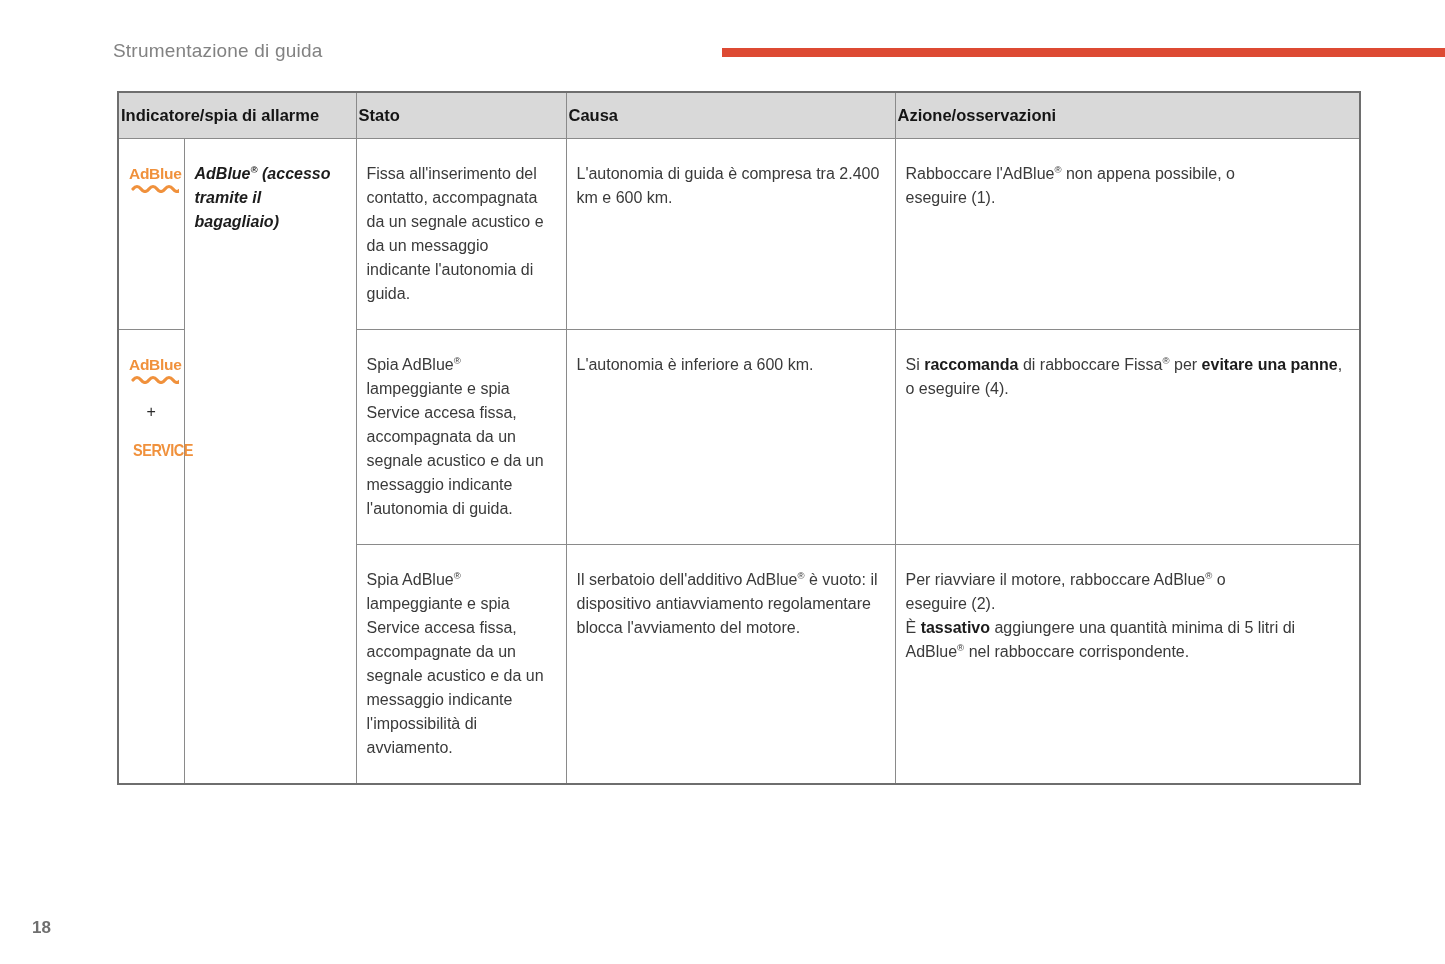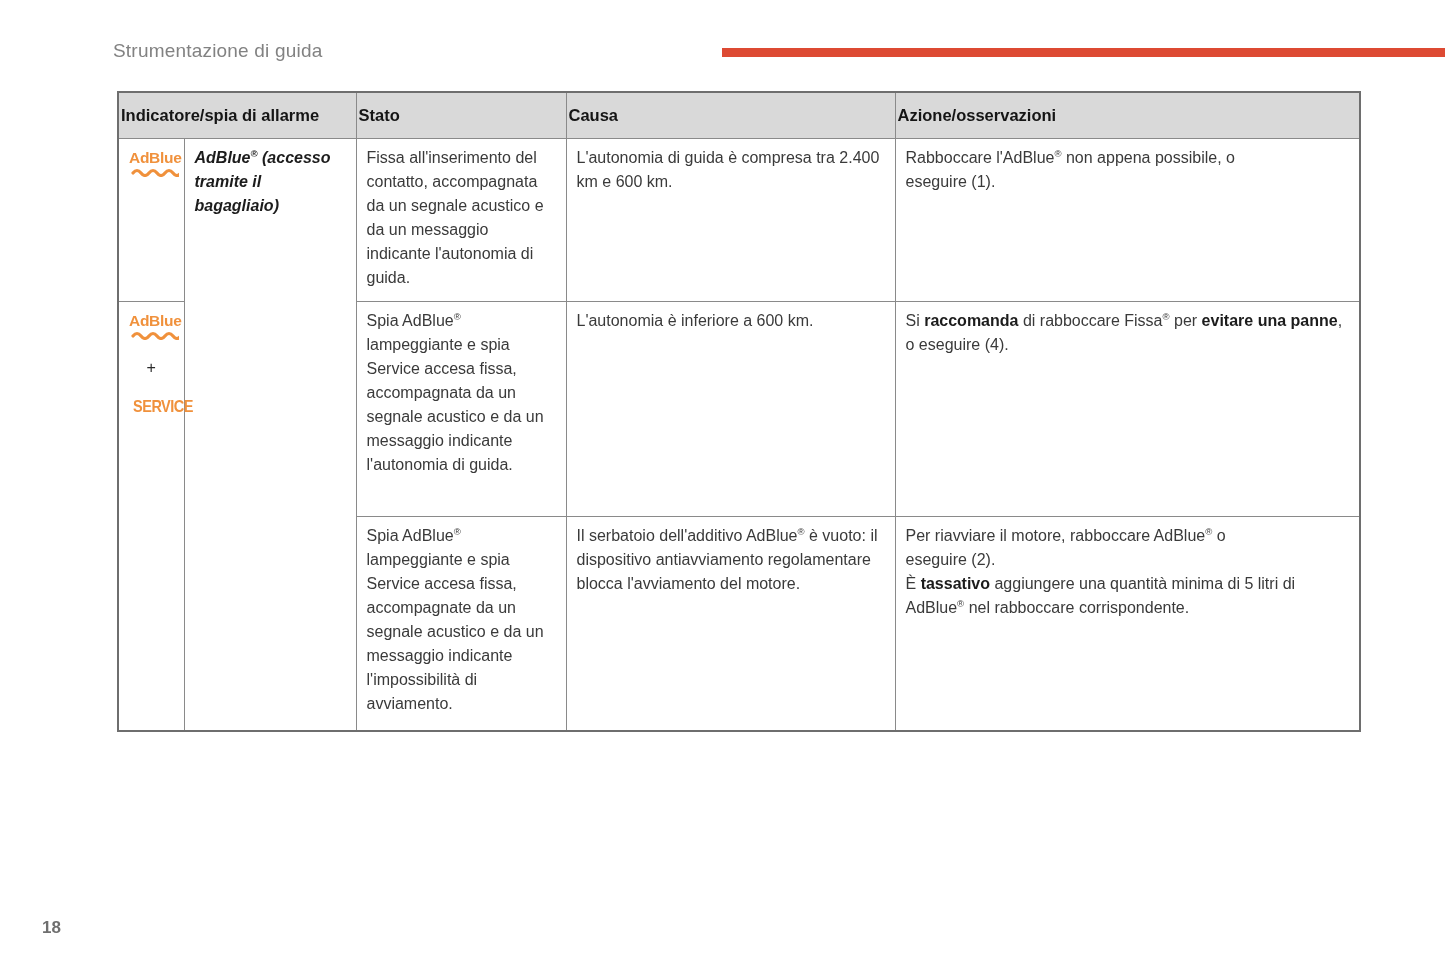--- a/index.html
+++ b/index.html
@@ -18,21 +18,21 @@
     letter-spacing: 0.2px;
   }
   .accent-bar {
     position: absolute;
     left: 722px; top: 48px;
     width: 723px; height: 9px;
     background: var(--accent-bar, #dd4a33);
   }
   .page-number {
     position: absolute;
-    left: 42px; top: 918px;
+    left: 32px; top: 918px;
     font-size: 17px;
     font-weight: bold;
     color: #6f6f6f;
   }
   table.indicators {
     position: absolute;
     left: 117px; top: 91px;
     width: 1242px;
     border-collapse: collapse;
     table-layout: fixed;
@@ -49,21 +49,21 @@
     background: var(--header-bg, #d9d9d9);
     font-size: 16.5px;
     font-weight: bold;
     color: #151515;
     text-align: left;
     vertical-align: middle;
     padding: 4px 2px;
     line-height: 1.35;
     margin-top: 9px;
   }
-  table.indicators td { padding: 7px 10px; background: #ffffff; }
+  table.indicators td { padding: 23px 10px; background: #ffffff; }
   td.icon-cell {
     padding: 14px 4px 8px 4px;
     text-align: center;
     background: #ffffff;
   }
   td.label-cell {
     background: var(--label-bg, #ebebeb);
     font-weight: bold;
     color: #151515;
     padding: 9px 8px 9px 10px;

